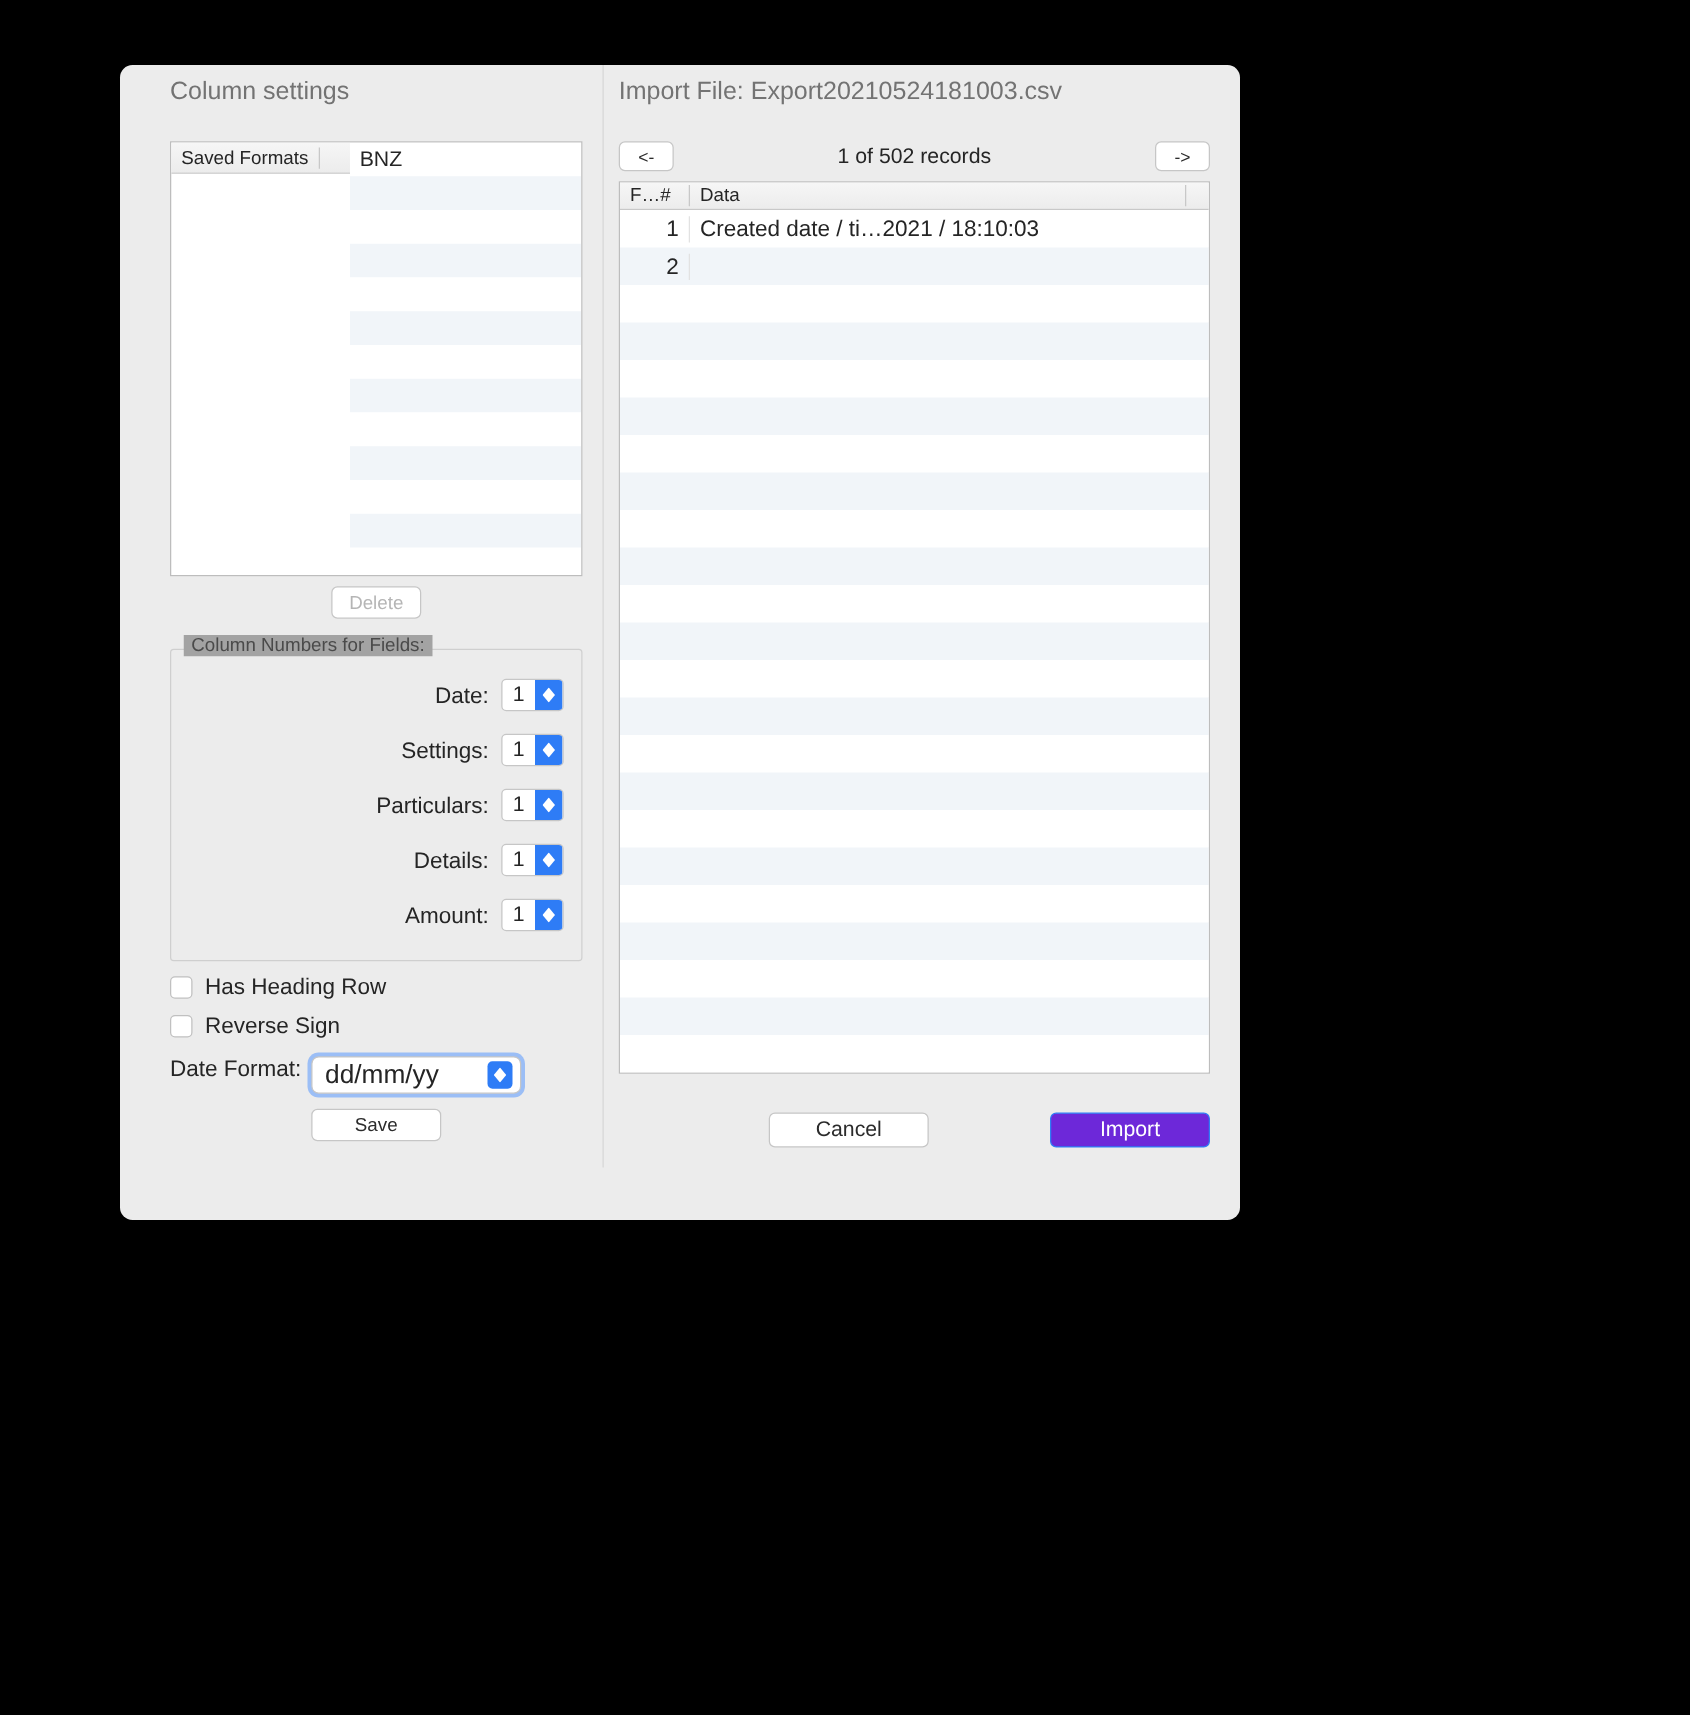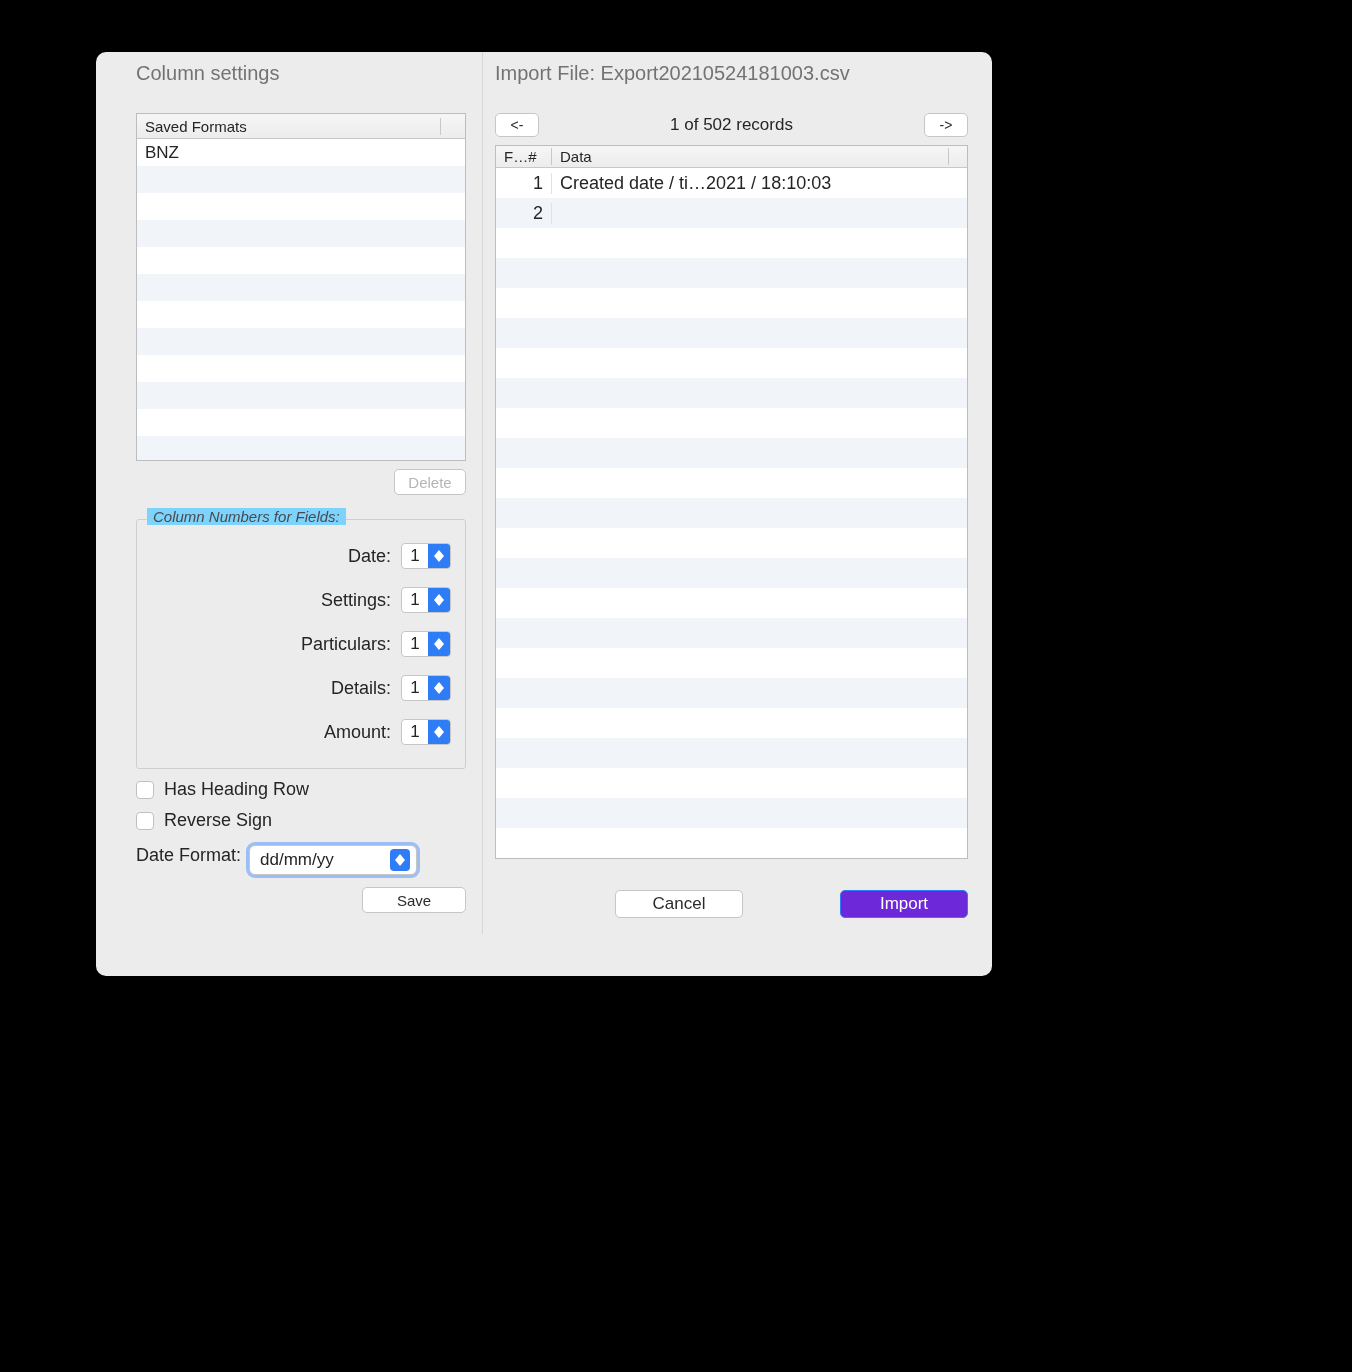--- a/index.html
+++ b/index.html
@@ -68,21 +68,22 @@
     margin-bottom: 28px;
     color: #737373;
   }
   
   .tablebox {
     border: 1px solid #bdbdbd;
     background: #fff;
     height: 348px;
     overflow: hidden;
     display:flex;
-    flex-direction:column;
+    flex-direction:row;
+    text-align:center;
   }
   .thead {
     display: flex;
     background: linear-gradient(#f6f6f6,#ececec);
     border-bottom: 1px solid #c8c8c8;
     font-size: 15px;
     height: 25px;
     align-items: center;
   }
   .thead .thcell {
@@ -115,38 +116,37 @@
     color: #2b2b2b;
     cursor: pointer;
   }
   .btn.disabled { color: #b5b5b5; cursor:default; }
   .btn.small { min-width: 44px; height:24px; font-size:14px; }
   .btn.primary {
     background: #6d28d9;
     border-color: #2e7cf6;
     color: #fff;
   }
-  .btn-row-right { display:flex; justify-content:flex-end; margin-top: 8px; }
+  .btn-row-right { display:flex; justify-content:center; margin-top: 8px; }
   
   .fieldset {
     border: 1px solid #cfcfcf;
     border-radius: 3px;
     margin-top: 24px;
     padding: 14px 14px;
     position: relative;
   }
   .legend {
     position: absolute;
     top: -12px;
     left: 10px;
-    background: #7dd3fc;
+    background: #a3a3a3;
     padding: 0 6px;
     font-size: 15px;
     color: #4a4a4a;
-    font-style: italic;
   }
   .fieldrow {
     display:flex;
     align-items:center;
     justify-content:space-between;
     gap: 10px;
     height: 44px;
     font-size: 18px;
   }
   .fieldrow .flabel { text-align:right; flex:1; }
@@ -192,21 +192,21 @@
     font-size: 18px;
   }
   .selectbox {
     height: 30px;
     border-radius: 6px;
     border: 1px solid #c6c6c6;
     background:#fff;
     display:flex;
     align-items:center;
     padding: 0 6px 0 10px;
-    font-size: 17px;
+    font-size: 21px;
     min-width: 168px;
     justify-content:space-between;
     box-shadow: 0 0 0 3px rgba(74,144,255,.5);
   }
   .selarrow {
     width: 20px; height: 22px;
     background: #2e7cf6;
     border-radius: 4px;
     display:flex;align-items:center;justify-content:center;
   }

